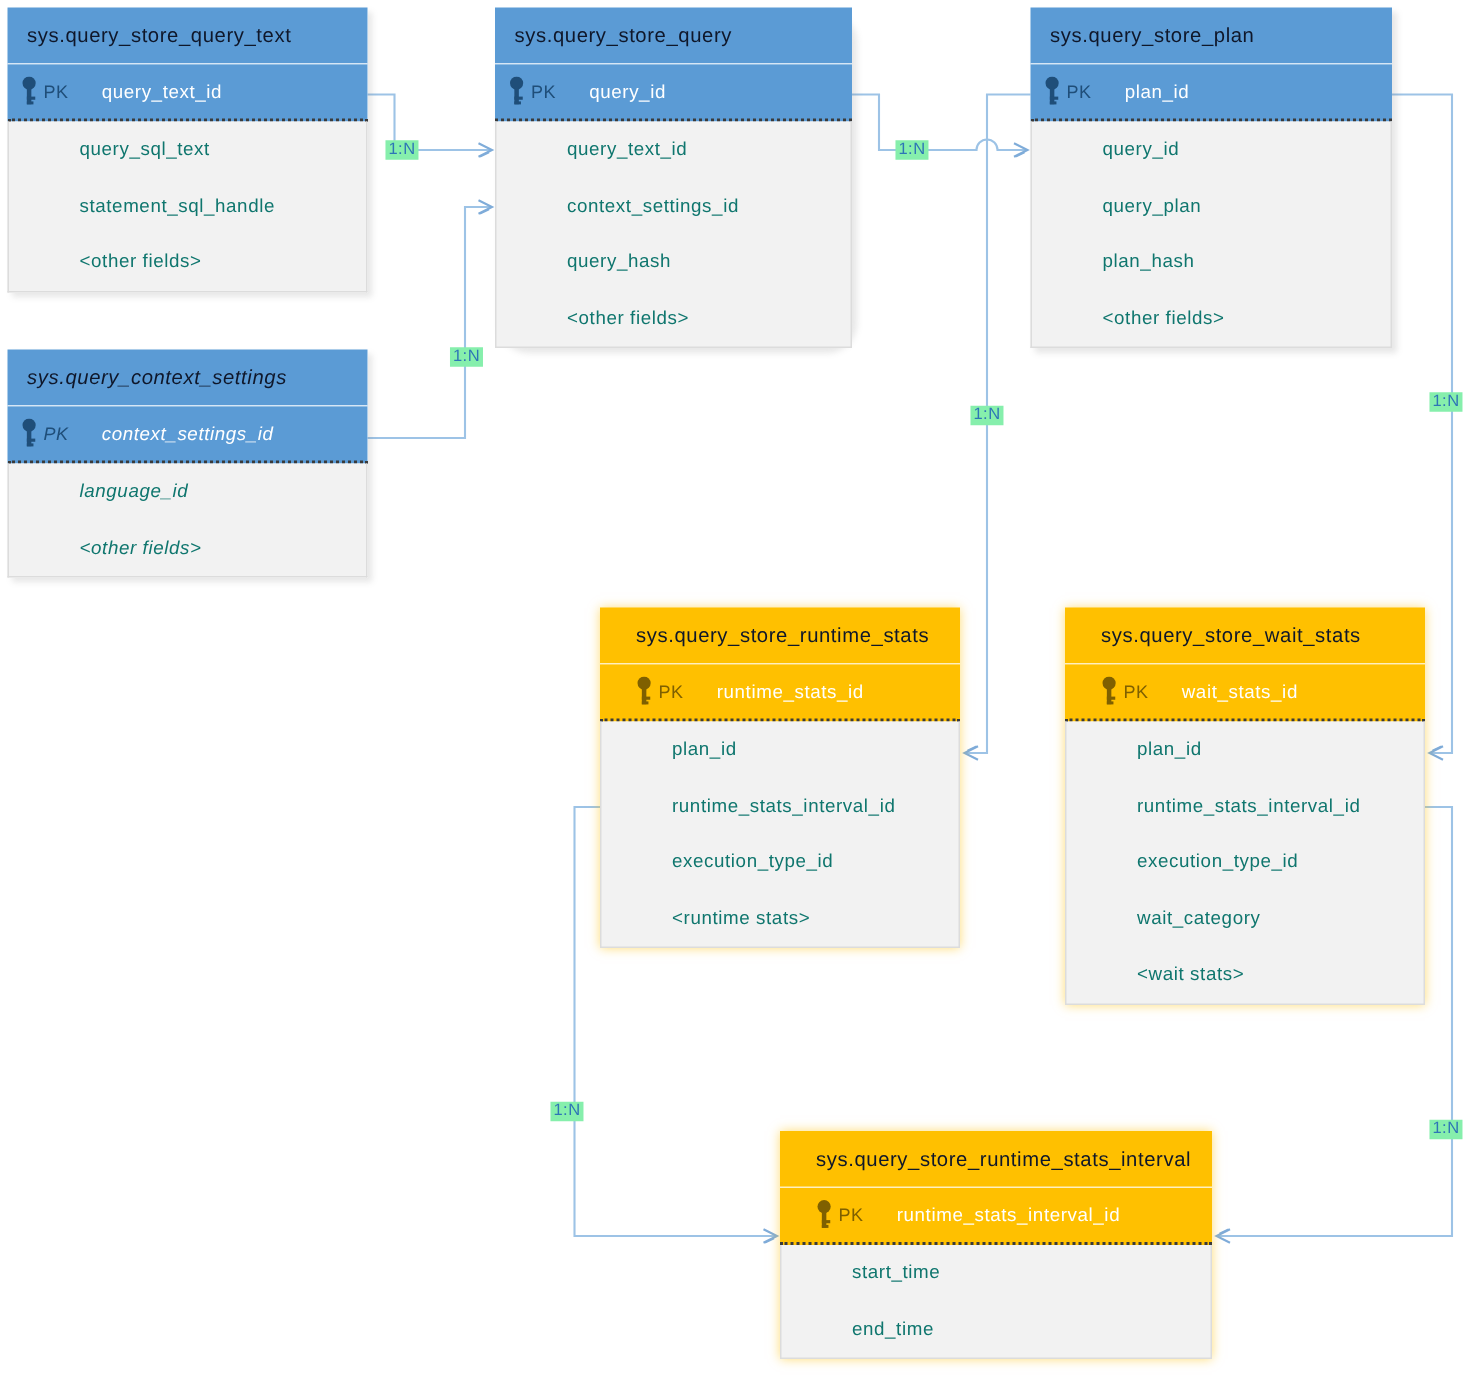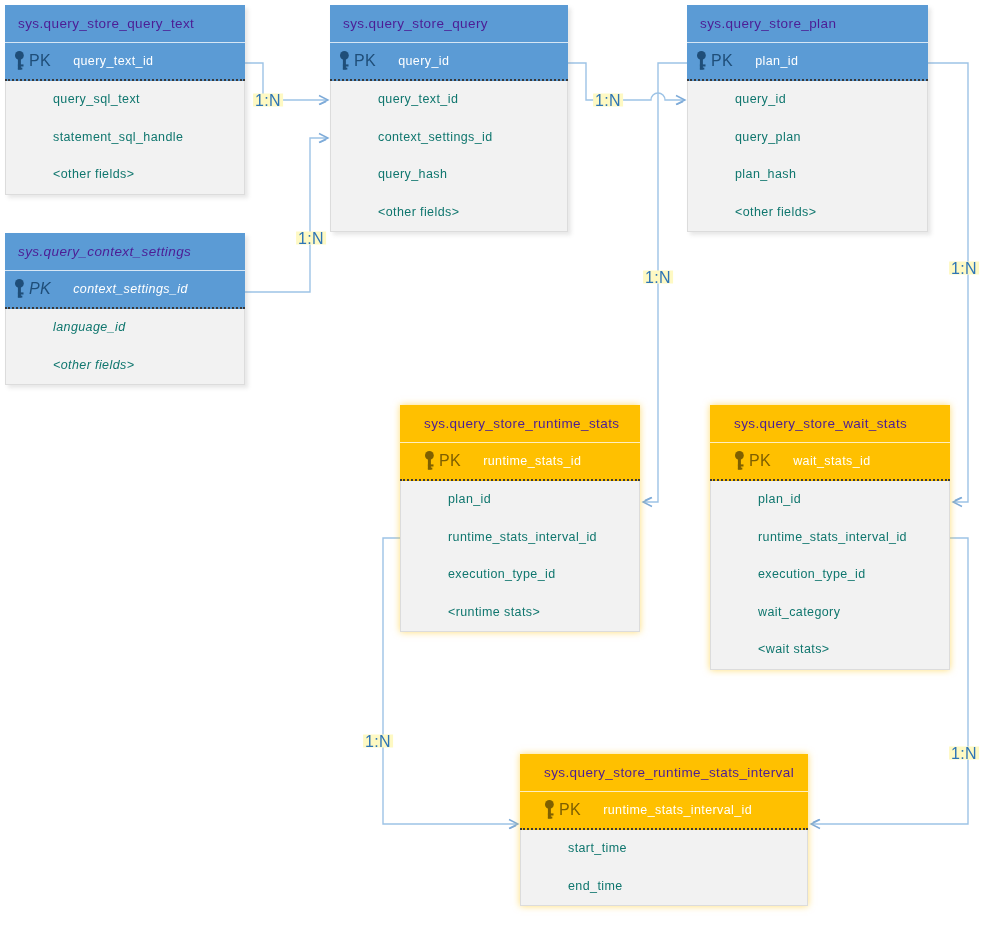--- a/index.html
+++ b/index.html
@@ -3,59 +3,59 @@
 <meta charset="utf-8">
 <style>
   html,body{margin:0;padding:0;background:#ffffff;}
   #canvas{
     position:relative;width:983px;height:933px;background:#ffffff;overflow:hidden;
     font-family:"Liberation Sans","DejaVu Sans",sans-serif;
   }
   
   .table{position:absolute;letter-spacing:.4px;}
   .thead{
-    height:38px;line-height:38px;padding-left:13px;color:#4c1d95;font-size:13.5px;
+    height:38px;line-height:38px;padding-left:13px;color:#0f172a;font-size:13.5px;
     white-space:nowrap;border-bottom:1px solid rgba(255,255,255,.75);box-sizing:border-box;
   }
   .pkrow{
     height:38px;display:flex;align-items:center;box-sizing:border-box;
     border-bottom:2px dotted #3a3a3a;padding-left:9px;
   }
   .key-icon{display:inline-flex;width:12px;margin-right:3px;}
-  .pklabel{font-size:16px;margin-right:0;}
+  .pklabel{font-size:12px;margin-right:0;}
   .pkname{color:#ffffff;font-size:12.5px;margin-left:22px;white-space:nowrap;}
   .tbody{
     background:#F2F2F2;border:1px solid #DCDCDC;border-top:none;box-sizing:border-box;
   }
   .frow{
     height:37.5px;line-height:37.5px;padding-left:47px;font-size:12.5px;
     color:#0f766e;white-space:nowrap;
   }
   
   .blue .thead,.blue .pkrow{background:#5B9BD5;}
   .blue .pklabel,.blue .key-icon{color:#1F4E79;}
   .blue{box-shadow:3px 3px 4px rgba(120,120,120,.18);}
   
   .orange .thead,.orange .pkrow{background:#FFC000;padding-left:24px;}
   .orange .pklabel,.orange .key-icon{color:#7F6000;}
   .orange{box-shadow:0 0 7px rgba(255,192,0,.55);}
   
   .t0{left:5px;  top:5px;  width:240px;}
-  .t1{left:330px;top:5px;  width:238px;}
+  .t1{left:330px;top:5px;  width:238px;border-radius:20px;}
   .t2{left:687px;top:5px;  width:241px;}
   .t3{left:5px;  top:233px;width:240px;font-style:italic;}
   .t4{left:400px;top:405px;width:240px;}
   .t5{left:710px;top:405px;width:240px;}
   .t6{left:520px;top:754px;width:288px;}
   
   #wires{position:absolute;left:0;top:0;width:983px;height:933px;pointer-events:none;}
   .wire{fill:none;stroke:#9DC3E6;stroke-width:1.4;}
   .rel-label{
-    position:absolute;transform:translate(-50%,-50%);background:#fef9c3;
-    color:#2E75B6;font-size:16px;letter-spacing:.3px;padding:0 2px;line-height:13px;text-align:center;
+    position:absolute;transform:translate(-50%,-50%);background:#86efac;
+    color:#2E75B6;font-size:11px;letter-spacing:.3px;padding:0 2px;line-height:13px;text-align:center;
   }
   .cl0{left:268px;top:100px;}
   .cl1{left:311px;top:238px;}
   .cl2{left:608px;top:100px;}
   .cl3{left:658px;top:277px;}
   .cl4{left:964px;top:268px;}
   .cl5{left:378px;top:741px;}
   .cl6{left:964px;top:753px;}
 </style>
 </head>

